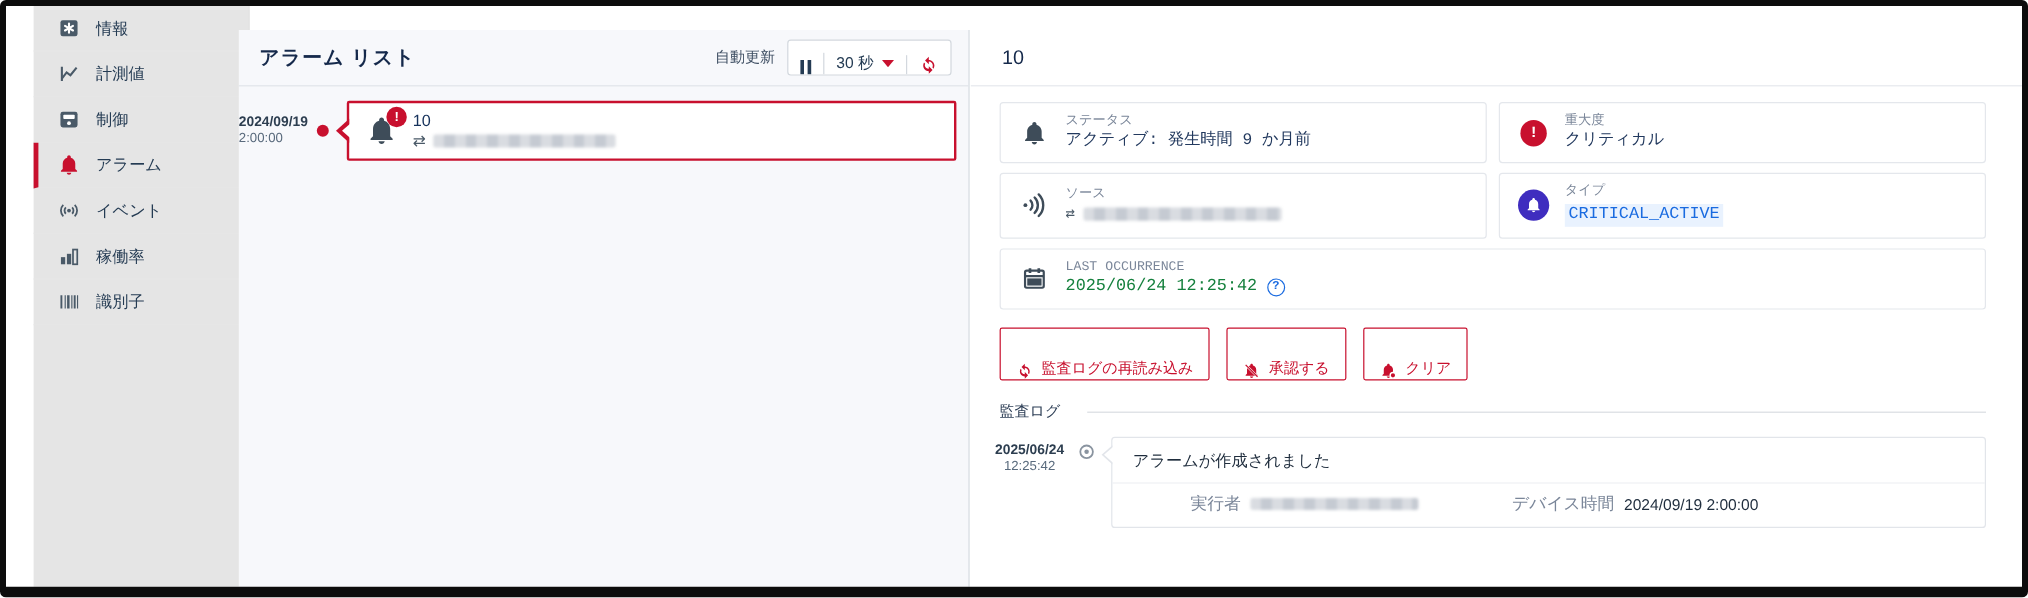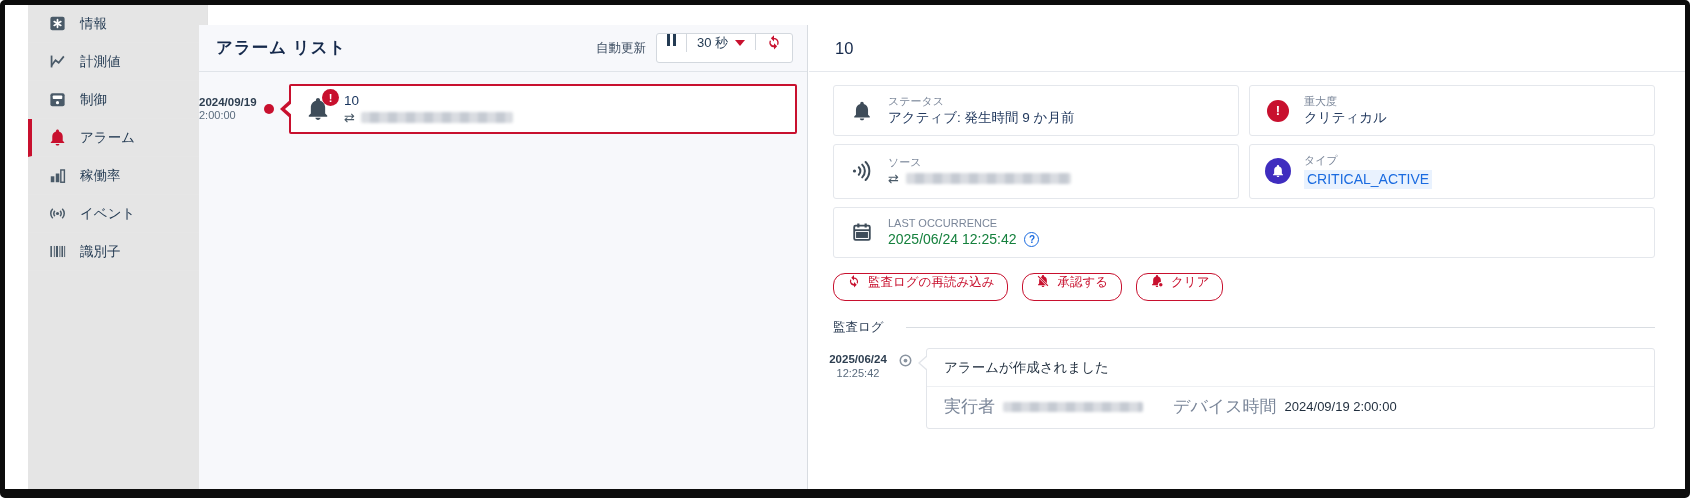--- a/index.html
+++ b/index.html
@@ -24,21 +24,21 @@
   .side-item.active .ic { color:#c8102e; }
 
   
   .list-panel { position:absolute; left:199px; top:25px; width:609px; bottom:9px;
     background:#f7f8fb; border-right:1px solid #d8dce1; }
   .list-header { height:47px; display:flex; align-items:center; padding:0 14px 0 17px;
     border-bottom:1px solid #e0e4e9; }
   .list-title { font-size:16.5px; font-weight:bold; color:#15294b; letter-spacing:1px; }
   .hdr-controls { margin-left:auto; display:flex; align-items:center; gap:10px; }
   .auto-label { font-size:12.5px; color:#3f4f63; }
-  .btn-group { display:flex; align-items:flex-start; height:30px; background:#fff;
+  .btn-group { display:flex; align-items:flex-end; height:30px; background:#fff;
     border:1px solid #d3d8de; border-radius:3px; overflow:hidden; }
   .seg { display:flex; align-items:center; justify-content:center; padding:0 10px; cursor:pointer; }
   .seg + .seg { border-left:1px solid #d3d8de; }
   .pause-bars { display:flex; gap:3px; }
   .pause-bars i { display:block; width:3px; height:12px; background:#243b53; }
   .interval-txt { font-size:13px; color:#243b53; margin-right:7px; }
   .caret { width:0; height:0; border-left:5px solid transparent; border-right:5px solid transparent;
     border-top:6px solid #c8102e; }
   .seg.refresh { color:#c8102e; width:37px; }
 
@@ -67,40 +67,40 @@
   .swap-glyph { font-size:13px; color:#4a5a68; }
   .redacted { display:inline-block; height:11px; border-radius:2px;
     background:repeating-linear-gradient(90deg,#d9dce1 0 9px,#c5cad2 9px 18px);
     filter:blur(1.5px); }
 
   
   .detail-panel { position:absolute; left:809px; top:25px; right:5px; bottom:9px; background:#fff; }
   .detail-header { height:47px; display:flex; align-items:center; padding-left:26px;
     border-bottom:1px solid #e5e8ed; font-size:16.5px; color:#15294b; }
   .detail-body { padding:13px 30px 0 24px; }
-  .card-row { display:flex; gap:10px; margin-bottom:8px; }
+  .card-row { display:flex; gap:10px; margin-bottom:8px;font-family:Liberation Mono, monospace; }
   .card { flex:1; border:1px solid #e4e7ec; border-radius:3px; background:#fff;
     display:flex; align-items:center; gap:13px; padding:8px 15px; min-height:46px; }
   .card .cic { width:26px; flex:0 0 26px; display:flex; align-items:center; justify-content:center; color:#3e4c59; }
   .card .ctxt { line-height:1.35; }
   .clabel { font-size:11px; color:#7a8699; }
   .cvalue { font-size:13.5px; color:#22395e; font-weight:500; }
   .sev-ic { width:22px; height:22px; border-radius:50%; background:#c8102e; color:#fff;
     font-weight:bold; font-size:13px; display:flex; align-items:center; justify-content:center; }
   .type-ic { width:26px; height:26px; border-radius:50%; background:#3f2dbf; color:#fff;
     display:flex; align-items:center; justify-content:center; }
   .type-val { display:inline-block; font-size:14px; color:#1a6be0; background:#e9f2fe; padding:0 3px; }
   .occ-line { display:flex; align-items:center; gap:8px; }
   .occ-value { font-size:14px; color:#15803d; }
   .help-ic { width:15px; height:15px; border-radius:50%; border:1.5px solid #1a6be0; color:#1a6be0;
     font-size:10px; font-weight:bold; display:flex; align-items:center; justify-content:center; cursor:pointer; }
 
   .actions { display:flex; gap:14px; margin-top:15px; }
-  .act-btn { display:flex; align-items:flex-start; gap:7px; height:28px; padding:0 13px;
-    border:1px solid #c8102e; border-radius:12px; background:#fff; color:#c8102e;
+  .act-btn { display:flex; align-items:flex-end; gap:7px; height:44px; padding:0 13px;
+    border:1px solid #c8102e; border-radius:2px; background:#fff; color:#c8102e;
     font-size:12.5px; font-family:inherit; cursor:pointer; }
   .act-btn svg { flex:0 0 auto; }
 
   .audit-head { display:flex; align-items:center; gap:22px; margin-top:18px; }
   .audit-label { font-size:12.5px; color:#2d3e55; flex:0 0 auto; }
   .audit-rule { flex:1; height:1px; background:#d9dde2; }
 
   .audit-entry { display:flex; align-items:flex-start; margin-top:12px; margin-left:-8px; }
   .audit-ts { width:66px; flex:0 0 66px; text-align:center; line-height:1.25; padding-top:4px; }
   .target-ic { margin:5px 0 0 7px; flex:0 0 auto; color:#8a94a0; }
@@ -108,21 +108,21 @@
     border-radius:3px; background:#fff; }
   .a-notch-out { position:absolute; left:-9px; top:6px; width:0; height:0;
     border-top:8px solid transparent; border-bottom:8px solid transparent;
     border-right:9px solid #e2e5ea; }
   .a-notch-in { position:absolute; left:-7px; top:7px; width:0; height:0;
     border-top:7px solid transparent; border-bottom:7px solid transparent;
     border-right:8px solid #ffffff; }
   .audit-title { padding:10px 17px 9px; font-size:13.5px; color:#1f2d3d; }
   .audit-div { height:1px; background:#eef0f3; }
   .audit-foot { display:flex; align-items:center; gap:8px; padding:8px 17px 10px; }
-  .small-lbl { font-size:17px; color:#7a8699; }
+  .small-lbl { font-size:14px; color:#7a8699;margin-left:48px; }
   .foot-val { font-size:13px; color:#1f2d3d; }
   .foot-gap { width:14px; }
 </style>
 </head>
 <body>
 
 <nav class="sidebar">
 
   <div class="side-item">
     <span class="ic">
@@ -164,40 +164,40 @@
       <svg width="19" height="19" viewBox="0 0 24 24" fill="currentColor">
           <path d="M12 22.2c1.2 0 2.2-.9 2.4-2.1H9.6c.2 1.2 1.2 2.1 2.4 2.1z"></path>
           <path d="M18.6 16.2v-5.7c0-3-1.9-5.5-4.7-6.2v-.7C13.9 2.7 13 1.8 12 1.8s-1.9.9-1.9 1.8v.7C7.3 5 5.4 7.5 5.4 10.5v5.7l-1.9 1.9v1h17v-1l-1.9-1.9z"></path>
         </svg>
     </span>
     <span class="lbl">アラーム</span>
   </div>
 
   <div class="side-item">
     <span class="ic">
-      <svg width="19" height="19" viewBox="0 0 24 24">
-          <rect x="3.5" y="13" width="4.5" height="7.5" fill="currentColor"></rect>
-          <rect x="9.8" y="9.5" width="4.5" height="11" fill="currentColor"></rect>
-          <rect x="16.2" y="5" width="4.5" height="15.5" fill="none" stroke="currentColor" stroke-width="1.8"></rect>
-        </svg>
-    </span>
-    <span class="lbl">稼働率</span>
-  </div>
-
-  <div class="side-item">
-    <span class="ic">
       <svg width="19" height="19" viewBox="0 0 24 24" fill="none" stroke="currentColor" stroke-width="1.9">
           <circle cx="12" cy="12" r="2" fill="currentColor" stroke="none"></circle>
           <path d="M8.7 8.7a4.6 4.6 0 0 0 0 6.6"></path>
           <path d="M15.3 8.7a4.6 4.6 0 0 1 0 6.6"></path>
           <path d="M6 6a8.4 8.4 0 0 0 0 12"></path>
           <path d="M18 6a8.4 8.4 0 0 1 0 12"></path>
         </svg>
     </span>
     <span class="lbl">イベント</span>
+  </div>
+
+  <div class="side-item">
+    <span class="ic">
+      <svg width="19" height="19" viewBox="0 0 24 24">
+          <rect x="3.5" y="13" width="4.5" height="7.5" fill="currentColor"></rect>
+          <rect x="9.8" y="9.5" width="4.5" height="11" fill="currentColor"></rect>
+          <rect x="16.2" y="5" width="4.5" height="15.5" fill="none" stroke="currentColor" stroke-width="1.8"></rect>
+        </svg>
+    </span>
+    <span class="lbl">稼働率</span>
   </div>
 
   <div class="side-item">
     <span class="ic">
       <svg width="19" height="19" viewBox="0 0 24 24" stroke="currentColor">
           <path d="M4 5v14" stroke-width="2"></path>
           <path d="M8 5v14" stroke-width="1.2"></path>
           <path d="M11.3 5v14" stroke-width="2.6"></path>
           <path d="M15 5v14" stroke-width="1.2"></path>
           <path d="M18 5v14" stroke-width="2"></path>

